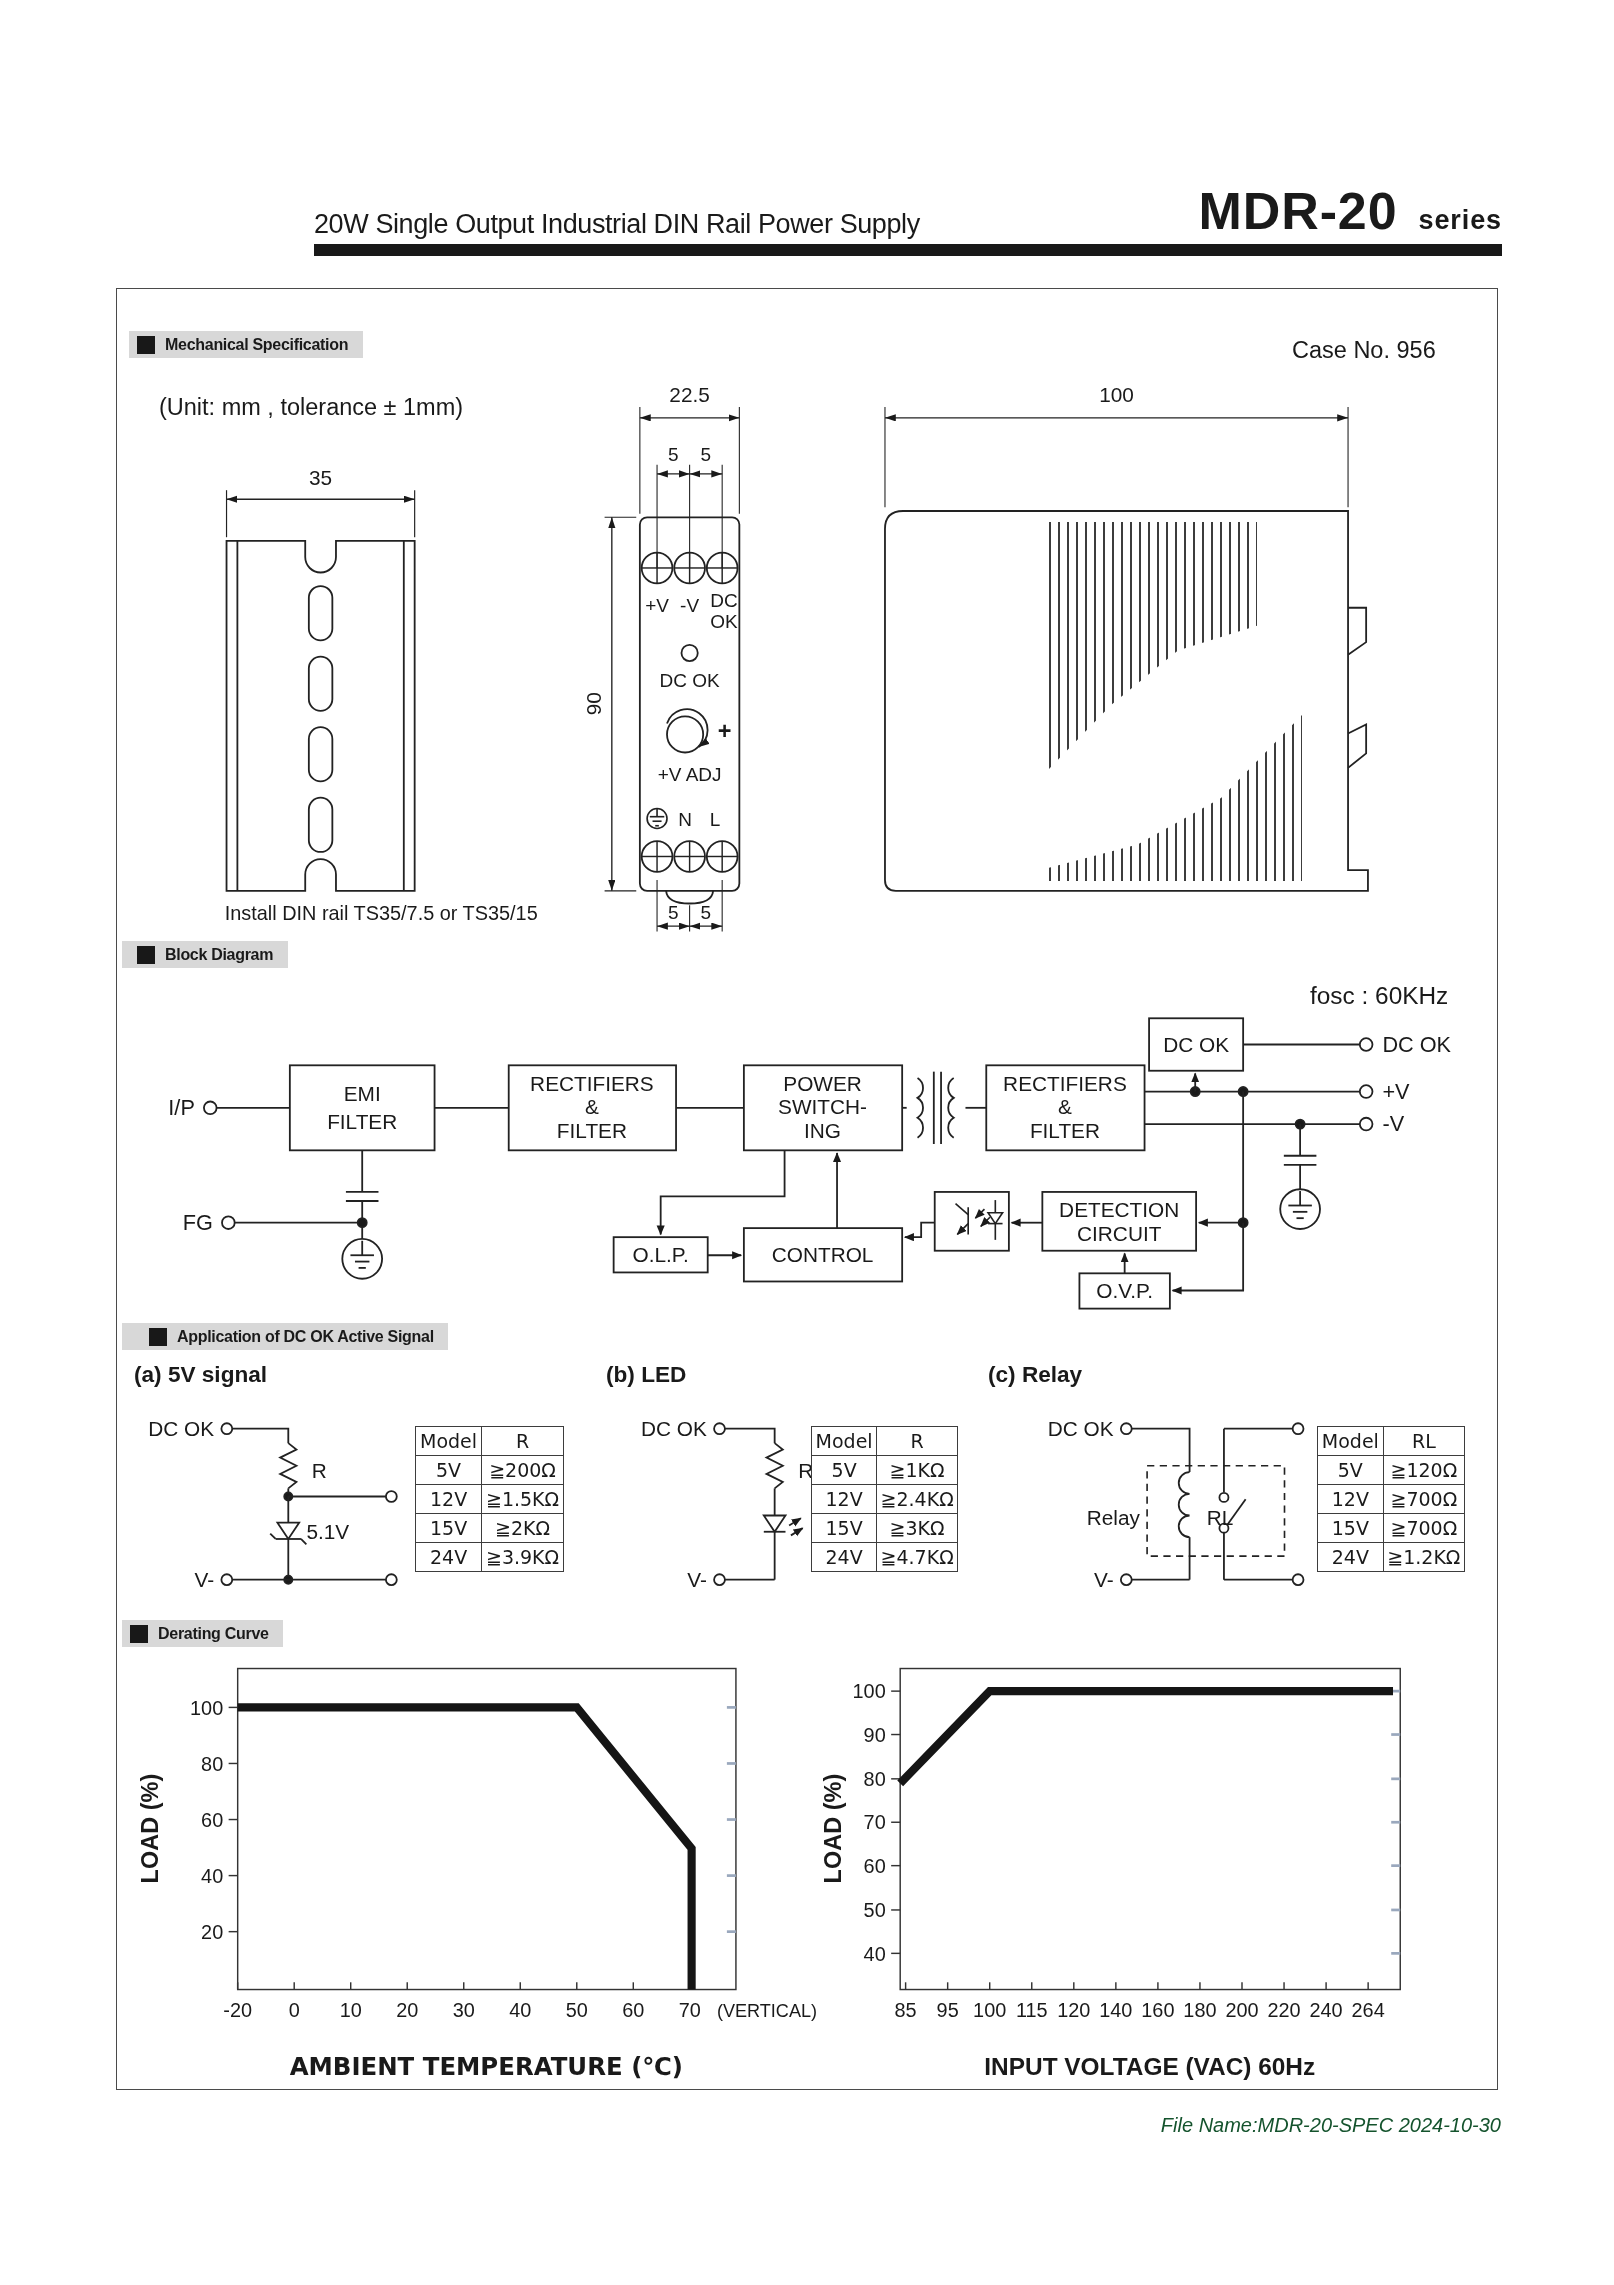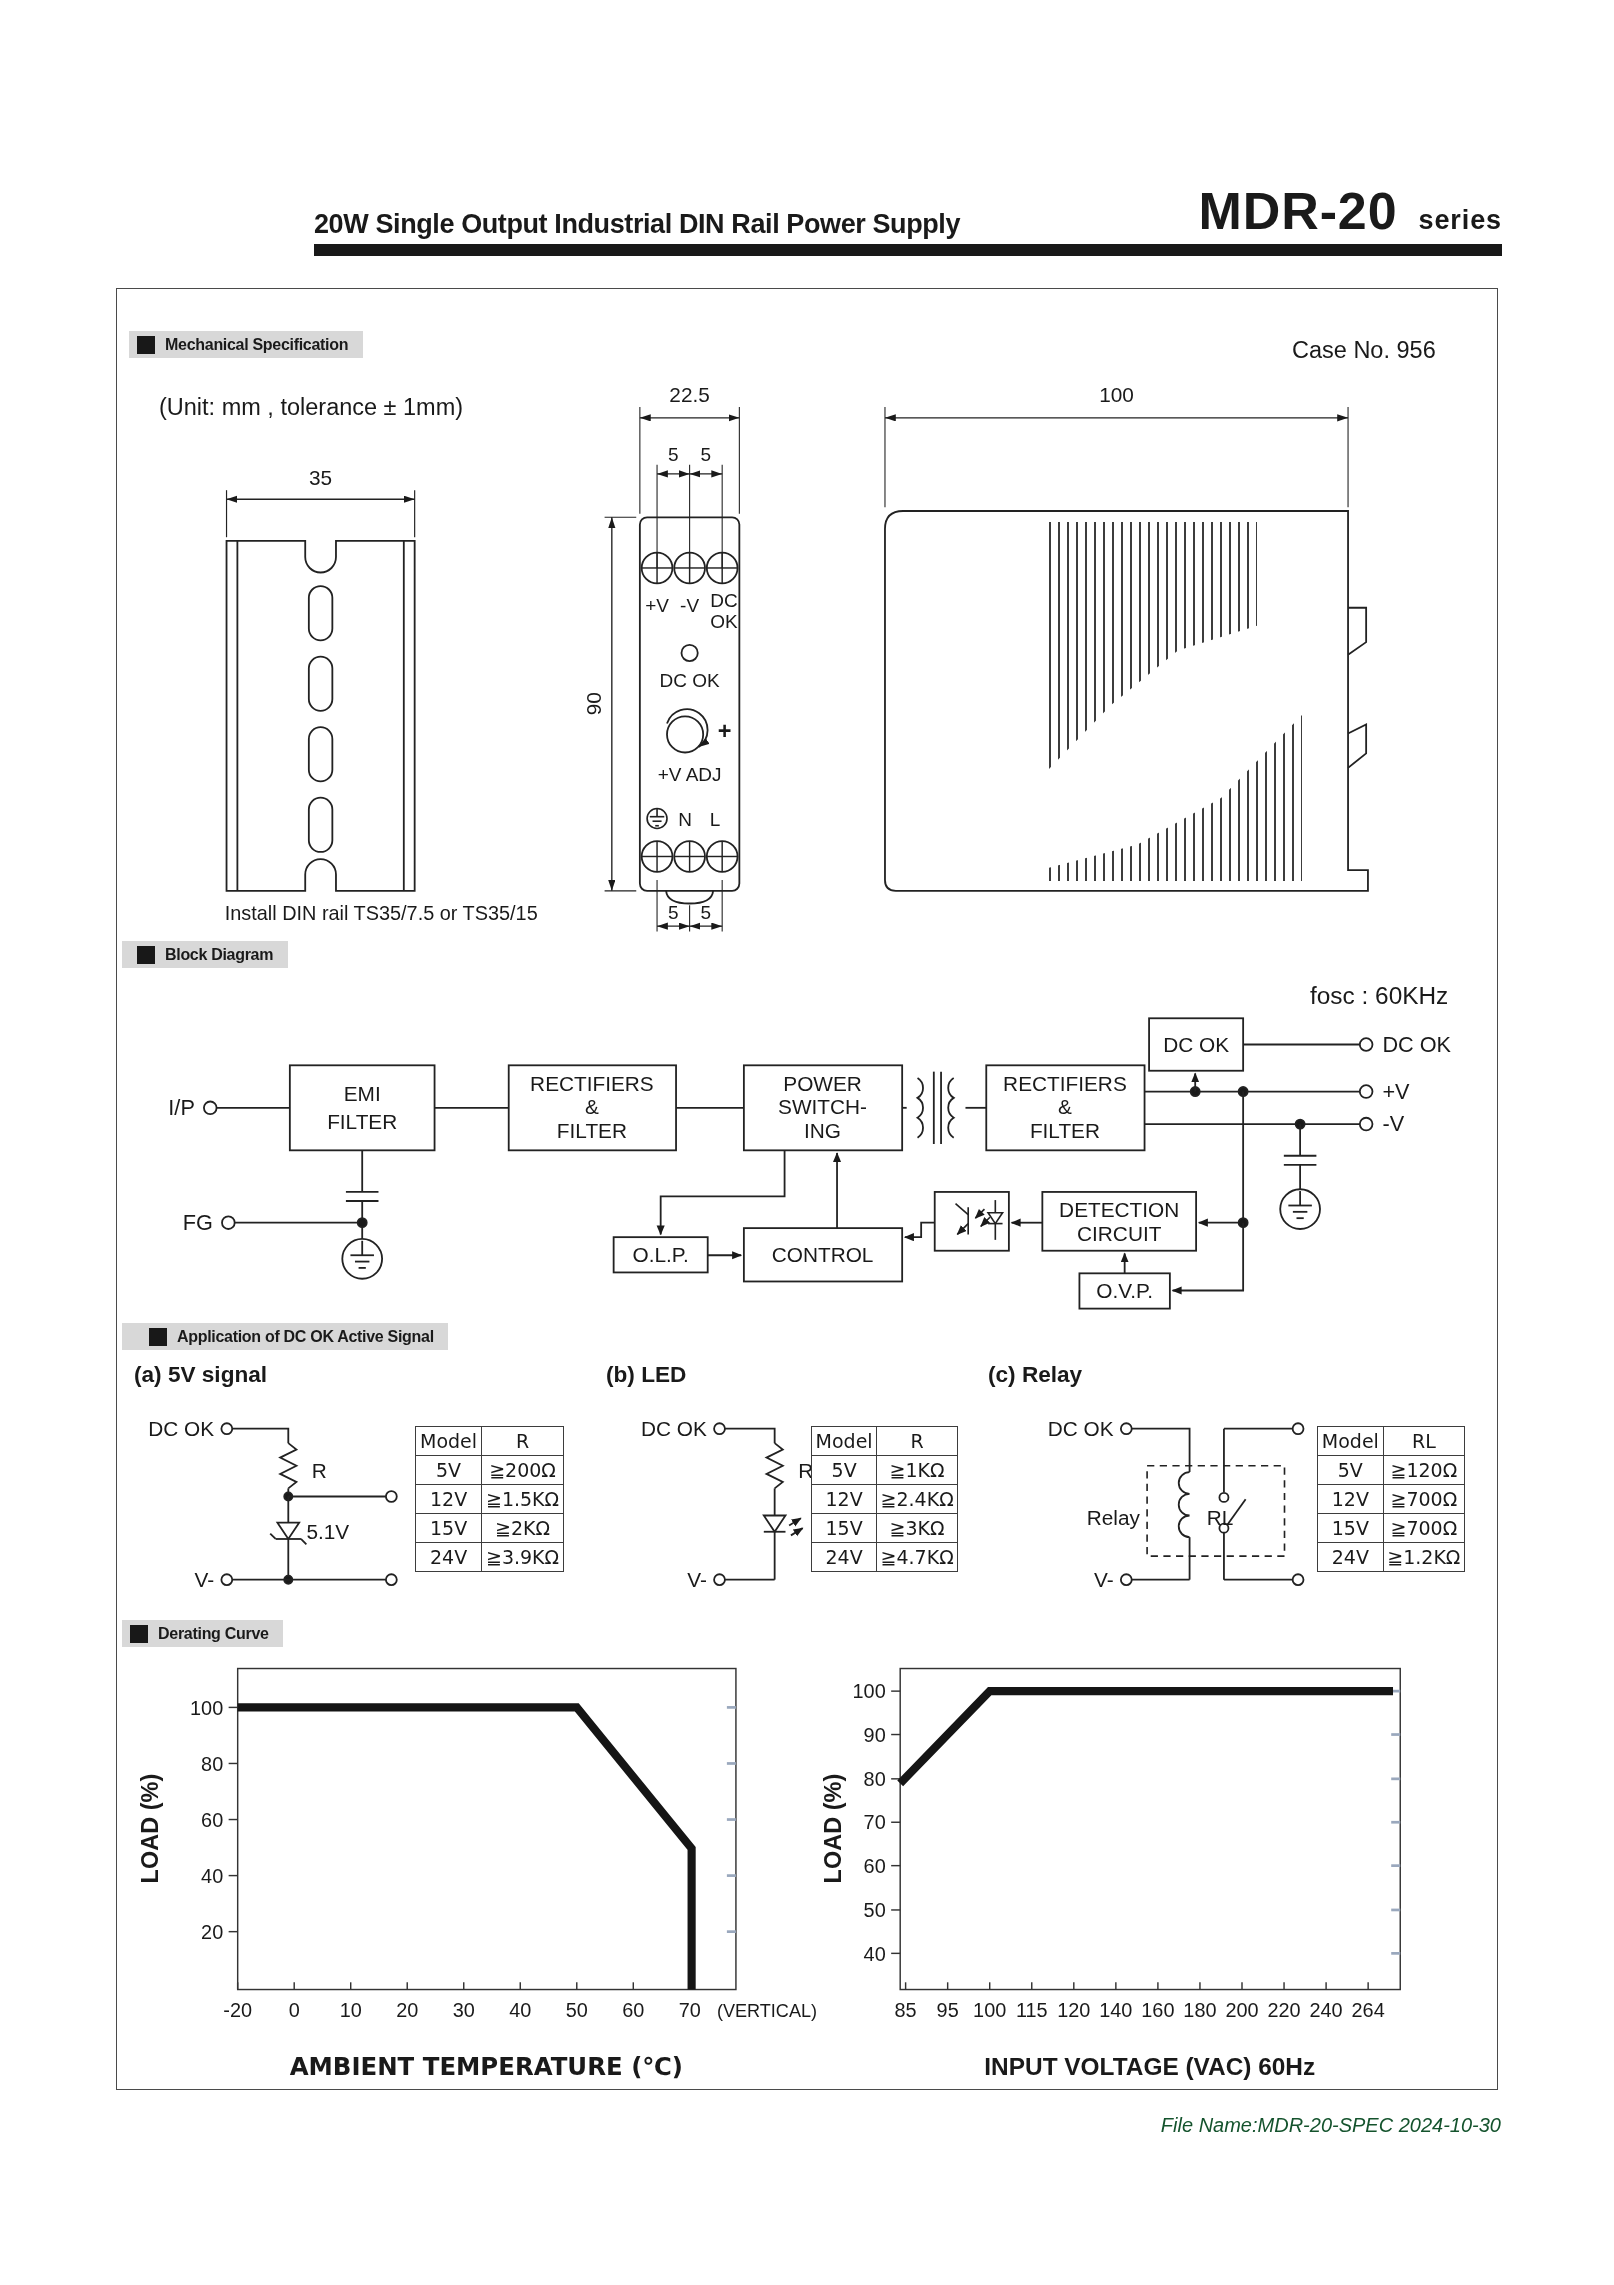--- a/index.html
+++ b/index.html
@@ -19,21 +19,21 @@
      font-family:"DejaVu Sans","Liberation Sans",sans-serif;}
   .vents{position:absolute;background:repeating-linear-gradient(90deg,#3c3c3c 0 2.2px,transparent 2.2px 9px);}
   #footer{position:absolute;font-style:italic;color:#14532d;font-size:20px;width:452px;text-align:right;}
 </style>
 </head>
 <body>
 
 <div id="page">
 
 
-  <div class="abs" style="left:314px;top:209px;font-size:27px;font-weight:bold;letter-spacing:-0.4px;white-space:nowrap;">20W Single Output Industrial DIN Rail Power Supply</div>
+  <div class="abs" style="left:314px;top:209px;font-size:27px;font-weight:normal;letter-spacing:-0.4px;white-space:nowrap;">20W Single Output Industrial DIN Rail Power Supply</div>
 
   <div class="abs" style="left:995px;top:181px;width:507px;display:flex;justify-content:flex-end;align-items:baseline;gap:21px;">
     <span style="font-size:52px;font-weight:bold;letter-spacing:0.9px;">MDR-20</span>
     <span style="font-size:27px;font-weight:bold;letter-spacing:0.9px;">series</span>
   </div>
 
   <div class="abs" style="left:314px;top:244px;width:1188px;height:11.8px;background:#181818;"></div>
 
   <div class="abs" style="left:116px;top:288px;width:1380px;height:1800px;border:1.8px solid #4a4a4a;"></div>
 

